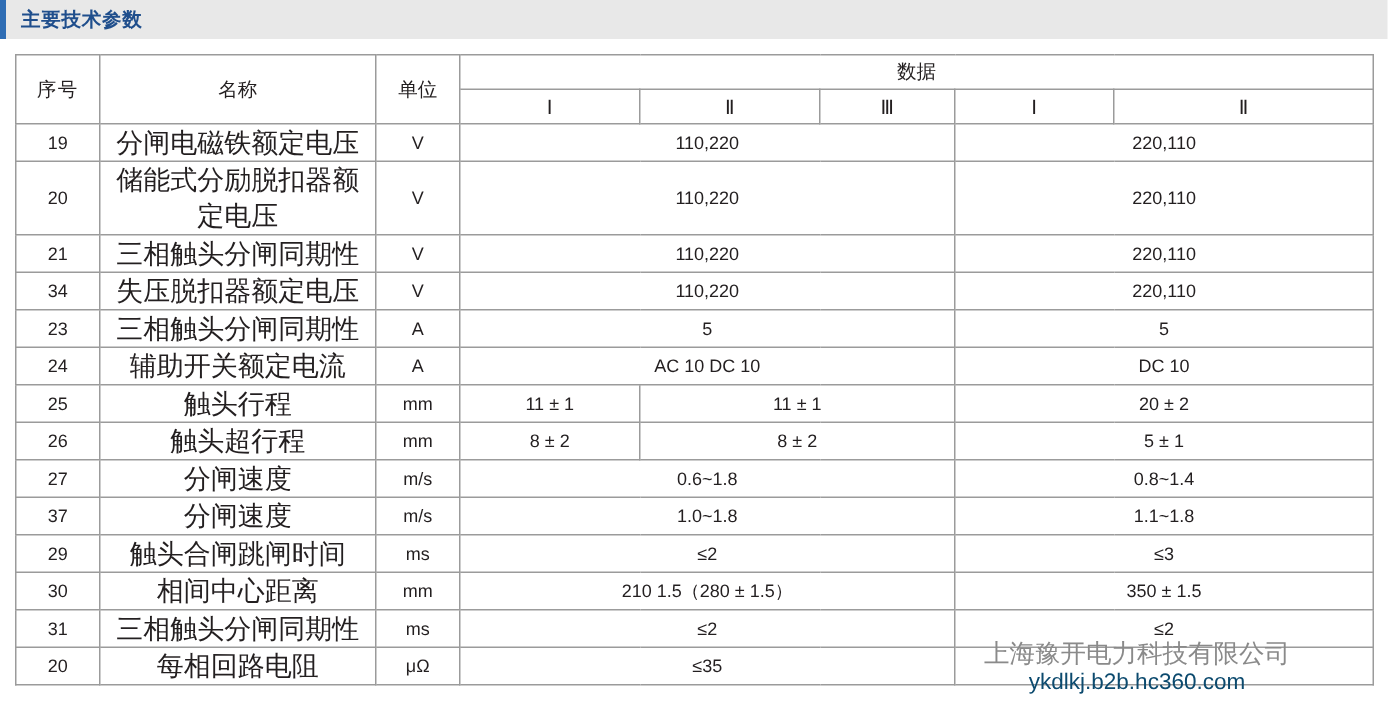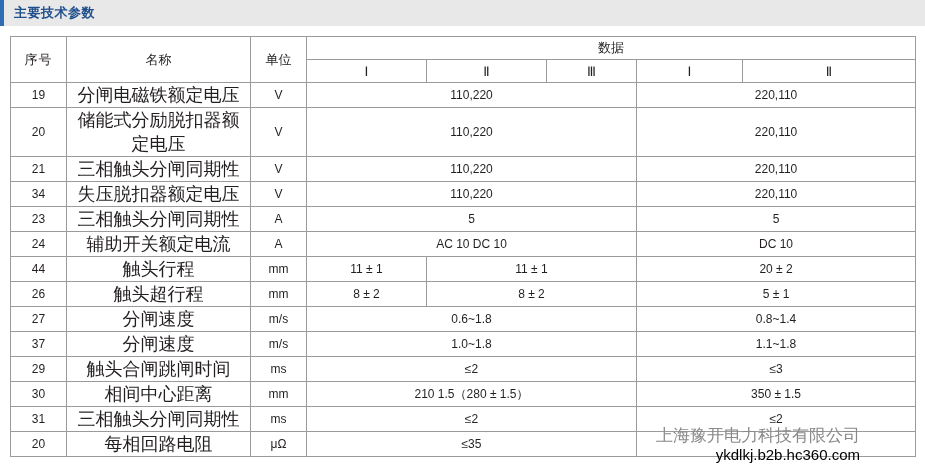--- a/index.html
+++ b/index.html
@@ -71,32 +71,32 @@
   .hdr-name { font-size: 14px; }
   .hdr-no { font-size: 14px; font-weight: bold; letter-spacing: 1px;}
   .hdr-unit { font-size: 13px; margin-left: 11px; }
   .hdr-data { font-size: 13px; margin-top: 23px; }
   .sub-roman { font-size: 11px; }
   .name-cell { font-size: 18px; font-family: Liberation Serif, serif; }
   .watermark {
     position: absolute;
     right: 6px;
     bottom: 4px;
-    text-align: right;
+    text-align: center;
     color: #8f8f8f;
     line-height: 1.25;
     pointer-events: none;
   }
   .watermark .wm1 {
     font-size: 17px;
     color: #8a8a8a;
   }
   .watermark .wm2 {
     font-size: 15px;
-    color: #000000;
+    color: #0c4a6e;
   }
 </style>
 </head>
 <body>
 
 <div class="page">
 
   <div class="section-header">
     <span class="title">主要技术参数</span>
   </div>
@@ -164,21 +164,21 @@
           <td colspan="2">5</td>
         </tr>
         <tr>
           <td>24</td>
           <td class="name-cell">辅助开关额定电流</td>
           <td>A</td>
           <td colspan="3">AC 10 DC 10</td>
           <td colspan="2">DC 10</td>
         </tr>
         <tr>
-          <td>44</td>
+          <td>25</td>
           <td class="name-cell">触头行程</td>
           <td>mm</td>
           <td colspan="1">11 ± 1</td>
           <td colspan="2">11 ± 1</td>
           <td colspan="2">20 ± 2</td>
         </tr>
         <tr>
           <td>26</td>
           <td class="name-cell">触头超行程</td>
           <td>mm</td>

